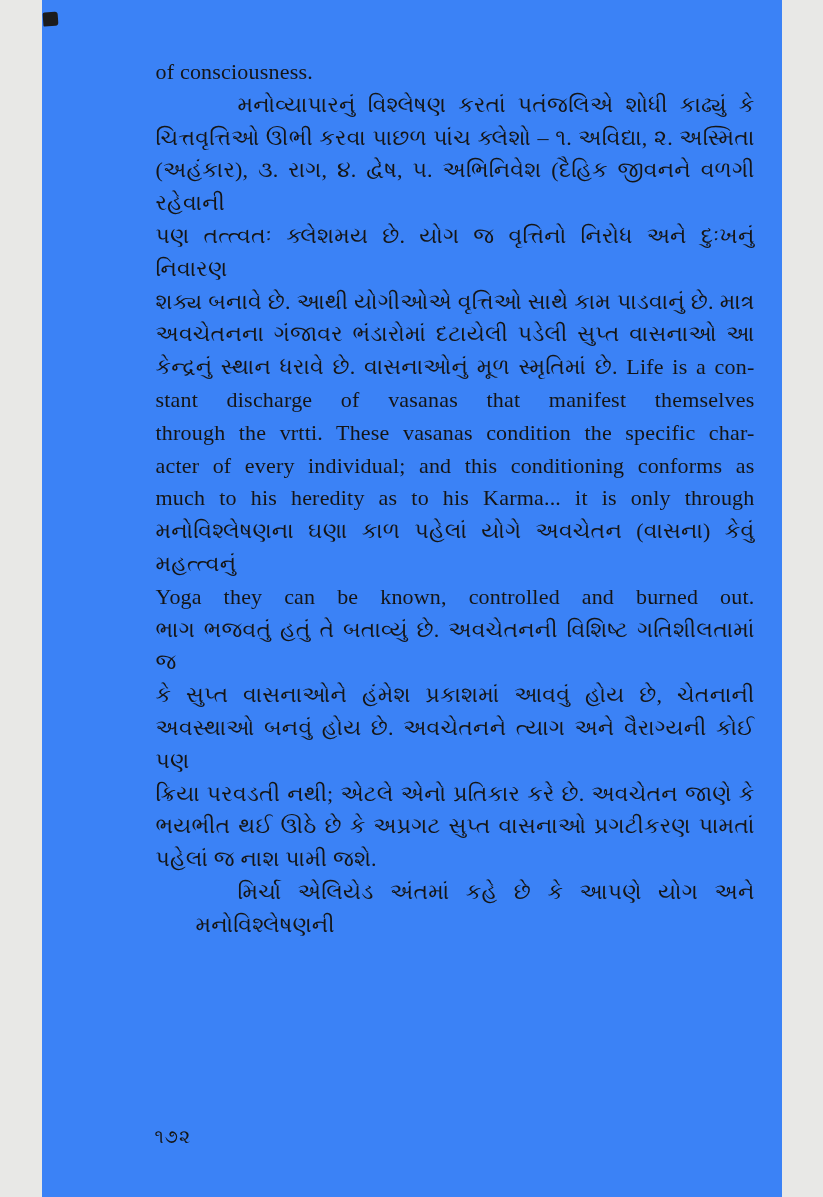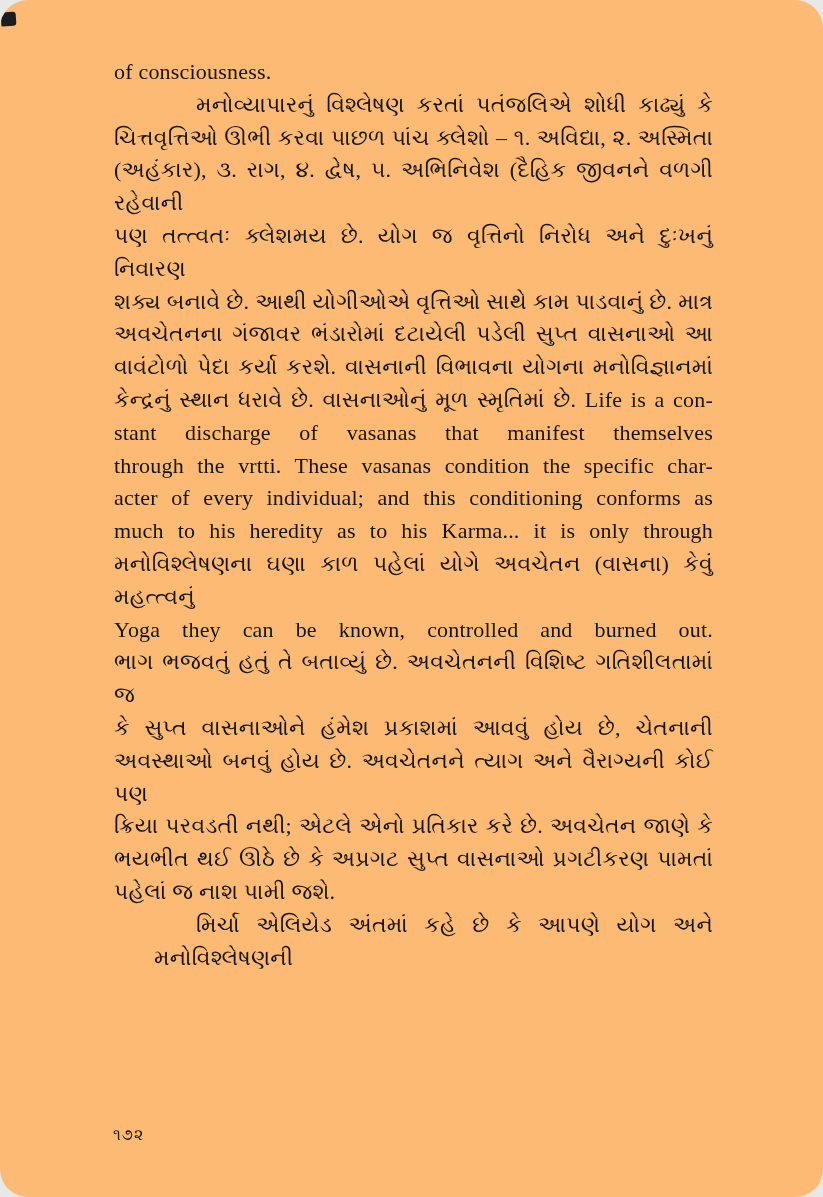--- a/index.html
+++ b/index.html
@@ -2,28 +2,27 @@
 <html><head>
 <meta charset="utf-8">
 <style>
   html, body {
     margin: 0;
     padding: 0;
     background: #e8e8e6;
   }
   .page {
     position: relative;
-    width: 823px;
+    width: 740px;
     height: 1197px;
     margin: 0 auto;
-    background: #fdba74;
+    background: #3b82f6;
     overflow: hidden;
     font-family: "Liberation Serif", "DejaVu Serif", serif;
     color: #151515;
-    border-radius: 28px;
   }
   .scan-mark {
     position: absolute;
     left: 1px;
     top: 12px;
     width: 15px;
     height: 14px;
     background: #1c1c1c;
     border-radius: 2px 3px 3px 1px;
     transform: rotate(-4deg);
@@ -51,21 +50,21 @@
     -moz-text-align-last: left;
   }
   .line.indent {
     text-indent: 42px;
     margin-left: 40px;
   }
   .page-number {
     position: absolute;
     left: 113px;
     top: 1126px;
-    font-size: 16px;
+    font-size: 19px;
     letter-spacing: 1px;
   }
 </style>
 </head>
 <body>
 
 <div class="page">
 
   <div class="scan-mark"></div>
 
@@ -75,21 +74,20 @@
       <div class="line endline">of consciousness.</div>
     </div>
 
     <div class="para">
       <div class="line indent">મનોવ્યાપારનું વિશ્લેષણ કરતાં પતંજલિએ શોધી કાઢ્યું કે</div>
       <div class="line">ચિત્તવૃત્તિઓ ઊભી કરવા પાછળ પાંચ ક્લેશો – ૧. અવિદ્યા, ૨. અસ્મિતા</div>
       <div class="line">(અહંકાર), ૩. રાગ, ૪. દ્વેષ, ૫. અભિનિવેશ (દૈહિક જીવનને વળગી રહેવાની</div>
       <div class="line">પણ તત્ત્વતઃ ક્લેશમય છે. યોગ જ વૃત્તિનો નિરોધ અને દુઃખનું નિવારણ</div>
       <div class="line">શક્ય બનાવે છે. આથી યોગીઓએ વૃત્તિઓ સાથે કામ પાડવાનું છે. માત્ર</div>
       <div class="line">અવચેતનના ગંજાવર ભંડારોમાં દટાયેલી પડેલી સુપ્ત વાસનાઓ આ</div>
-      <div class="line">વાવંટોળો પેદા કર્યા કરશે. વાસનાની વિભાવના યોગના મનોવિજ્ઞાનમાં</div>
       <div class="line">કેન્દ્રનું સ્થાન ધરાવે છે. વાસનાઓનું મૂળ સ્મૃતિમાં છે. Life is a con-</div>
       <div class="line">stant discharge of vasanas that manifest themselves</div>
       <div class="line">through the vrtti. These vasanas condition the specific char-</div>
       <div class="line">acter of every individual; and this conditioning conforms as</div>
       <div class="line">much to his heredity as to his Karma... it is only through</div>
       <div class="line">મનોવિશ્લેષણના ઘણા કાળ પહેલાં યોગે અવચેતન (વાસના) કેવું મહત્ત્વનું</div>
       <div class="line">Yoga they can be known, controlled and burned out.</div>
       <div class="line">ભાગ ભજવતું હતું તે બતાવ્યું છે. અવચેતનની વિશિષ્ટ ગતિશીલતામાં જ</div>
       <div class="line">કે સુપ્ત વાસનાઓને હંમેશ પ્રકાશમાં આવવું હોય છે, ચેતનાની</div>
       <div class="line">અવસ્થાઓ બનવું હોય છે. અવચેતનને ત્યાગ અને વૈરાગ્યની કોઈ પણ</div>

